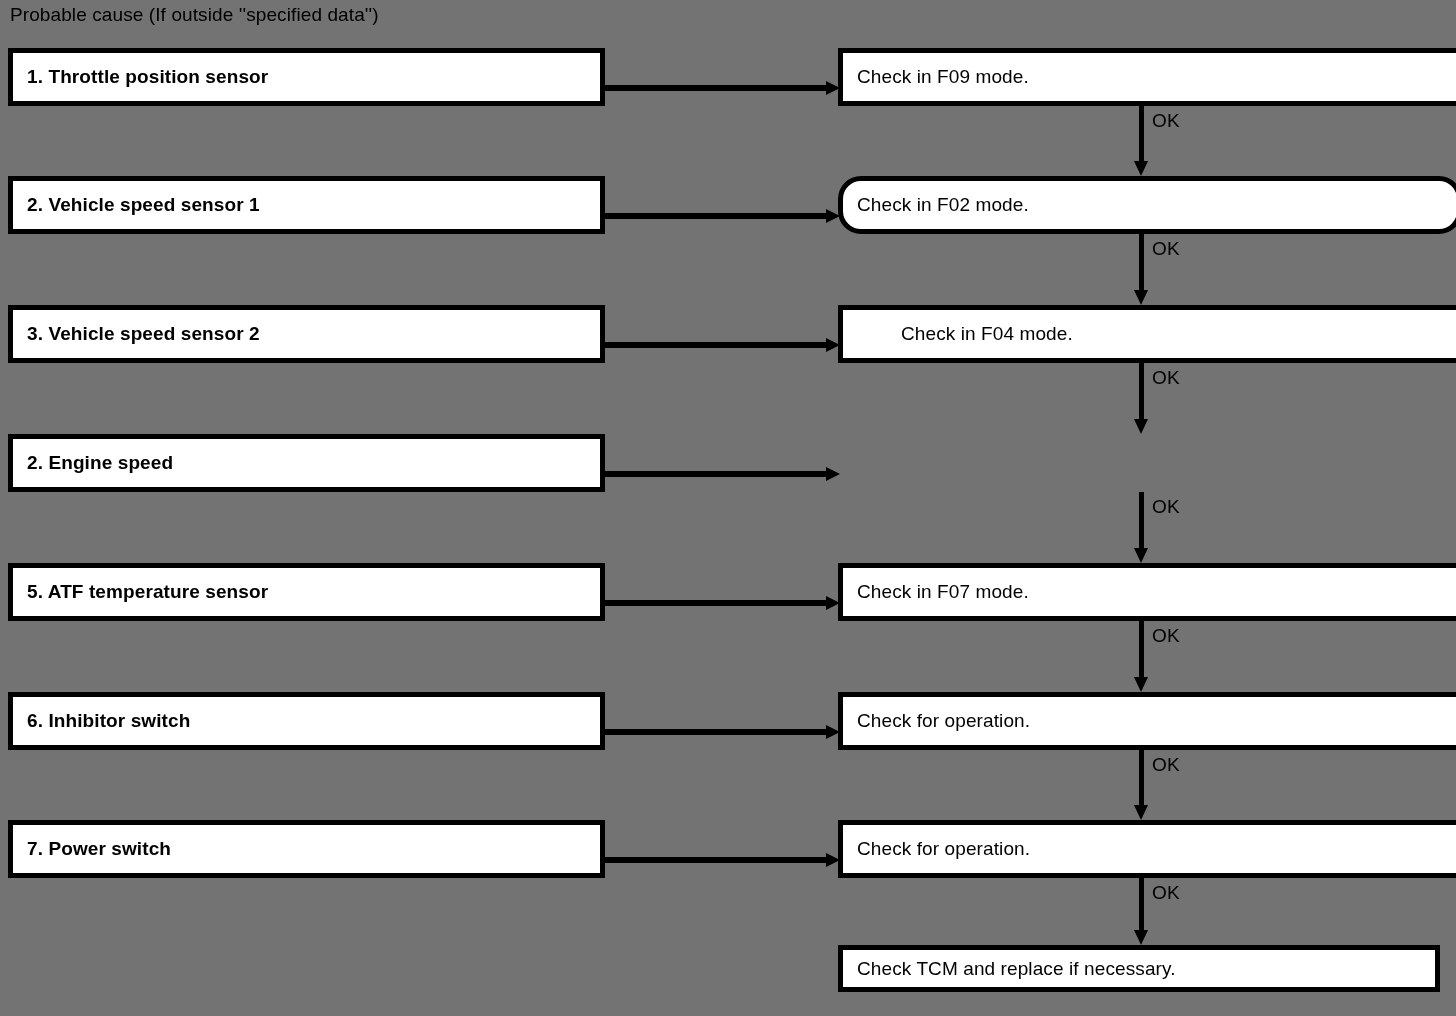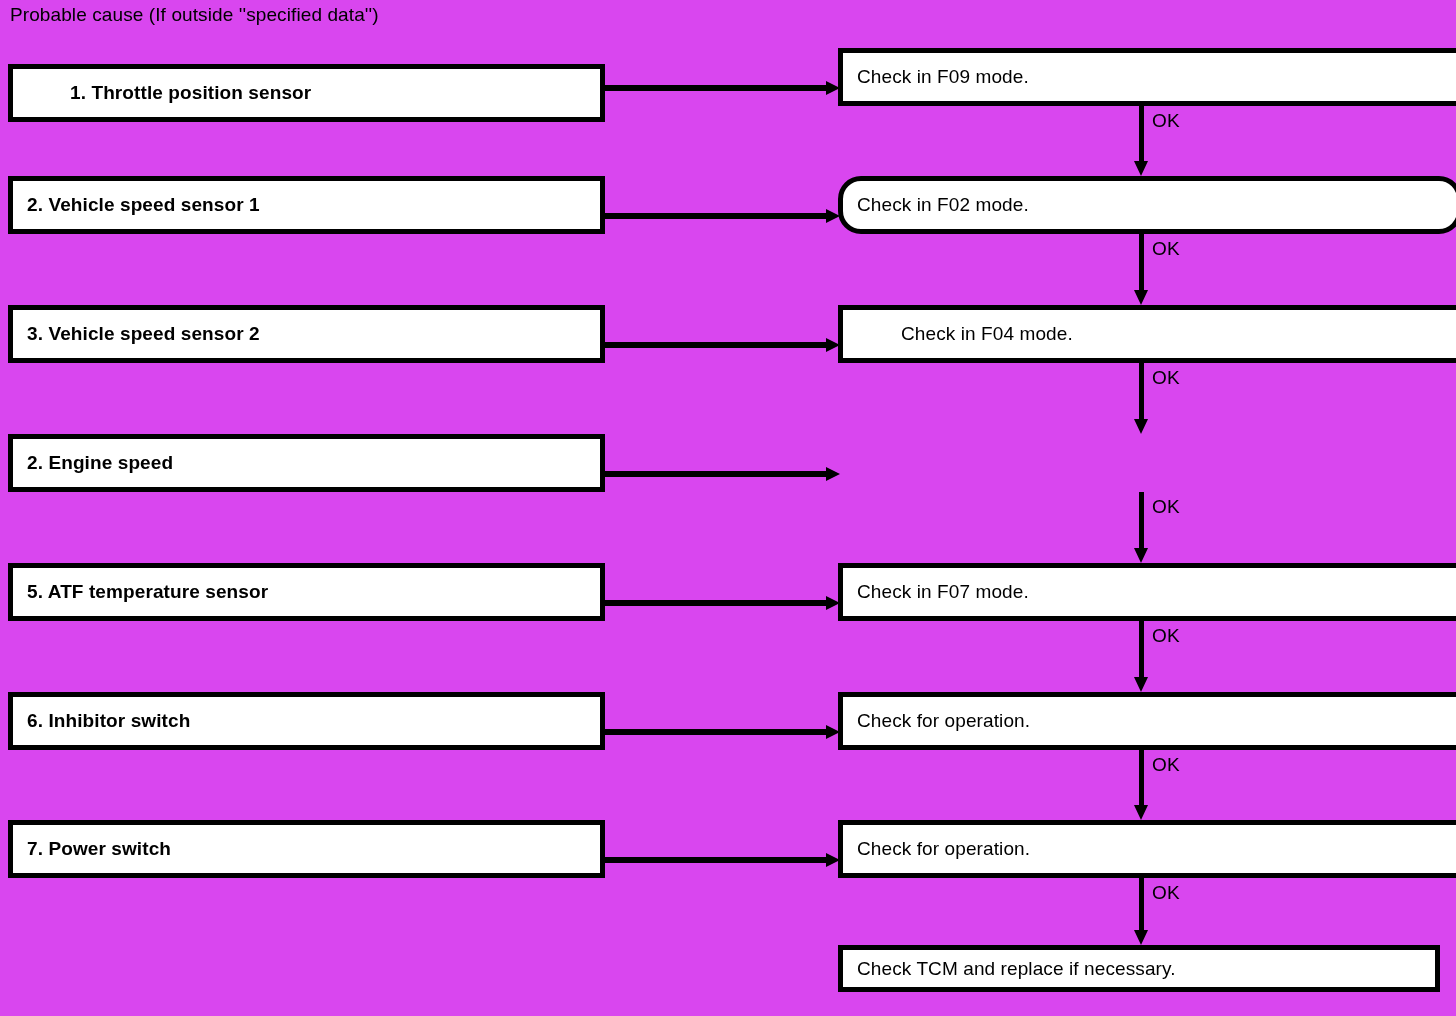--- a/index.html
+++ b/index.html
@@ -9,21 +9,21 @@
     background: #ffffff;
   }
   body {
     font-family: "Liberation Sans", sans-serif;
     color: #000000;
   }
   #diagram {
     position: relative;
     width: 1456px;
     height: 1016px;
-    background: #d946ef;
+    background: #737373;
     overflow: hidden;
   }
 
   
   .caption {
     position: absolute;
     left: 10px;
     top: 2px;
     font-size: 19px;
     font-weight: 400;
@@ -134,21 +134,21 @@
     white-space: nowrap;
   }
 </style>
 </head>
 <body>
 
 <div id="diagram">
 
   <div class="caption">Probable cause (If outside ''specified data'')</div>
 
-  <div class="box cause" style="top:64px;padding-left:43px;">
+  <div class="box cause" style="top:48px;">
     <span class="box-label">1. Throttle position sensor</span>
   </div>
   <div class="h-conn" style="top:78px;">
     <span class="h-line"></span>
     <span class="h-head"></span>
   </div>
   <div class="box check" style="top:48px;">
     <span class="box-label">Check in F09 mode.</span>
   </div>
   <div class="v-conn" style="top:106px;height:70px;">

